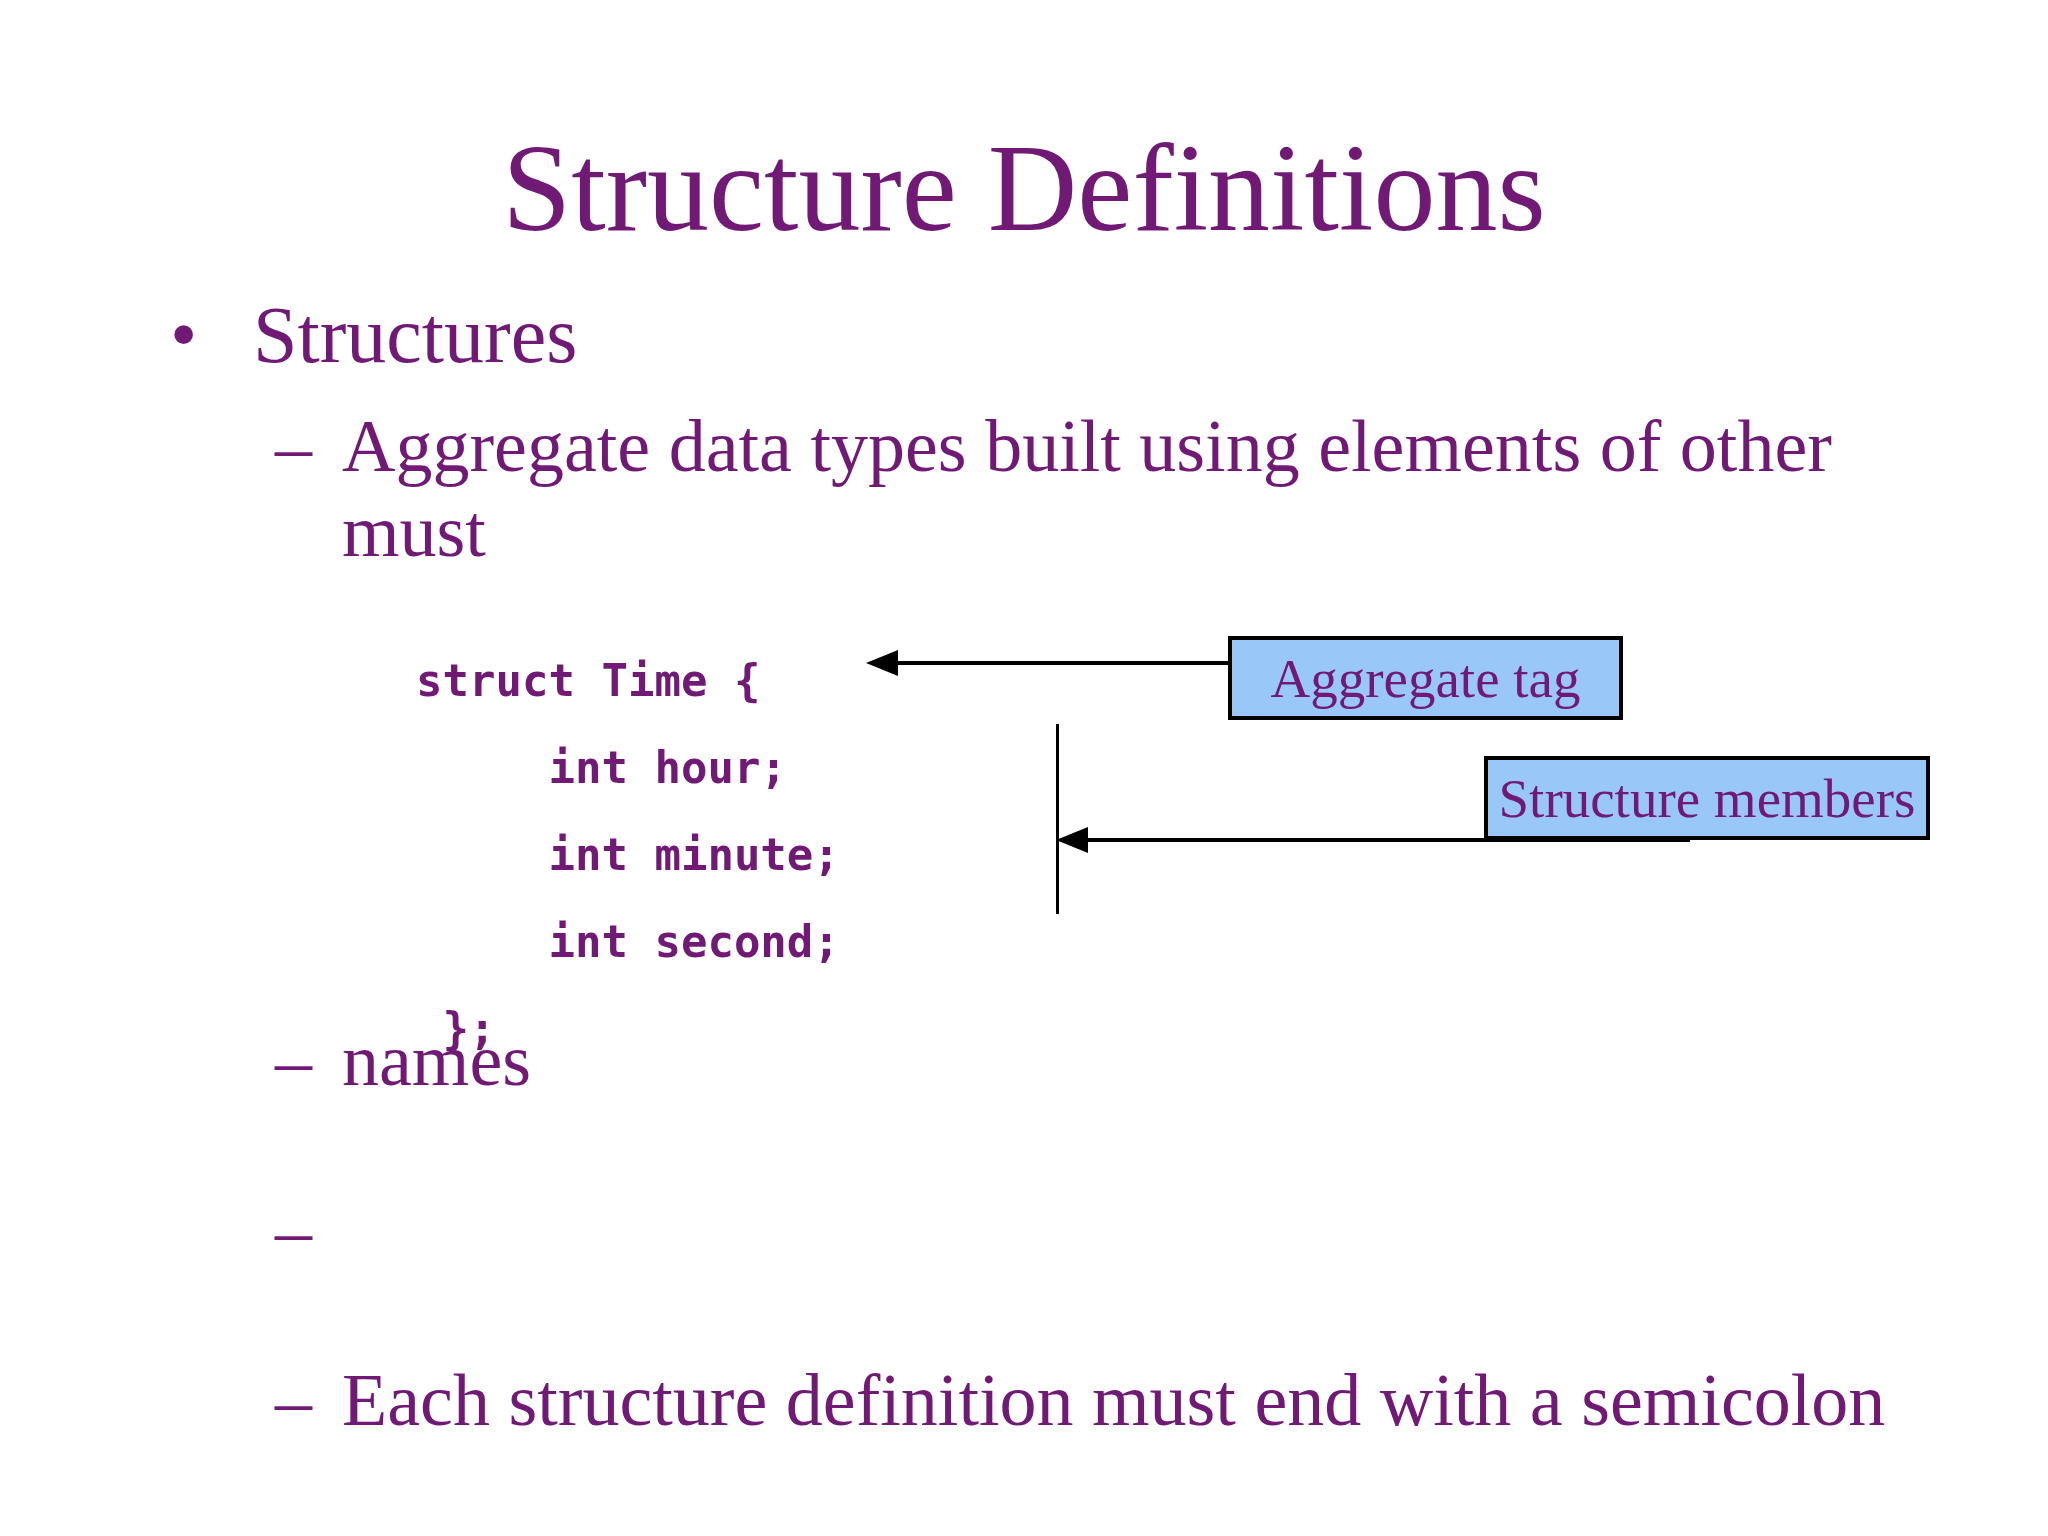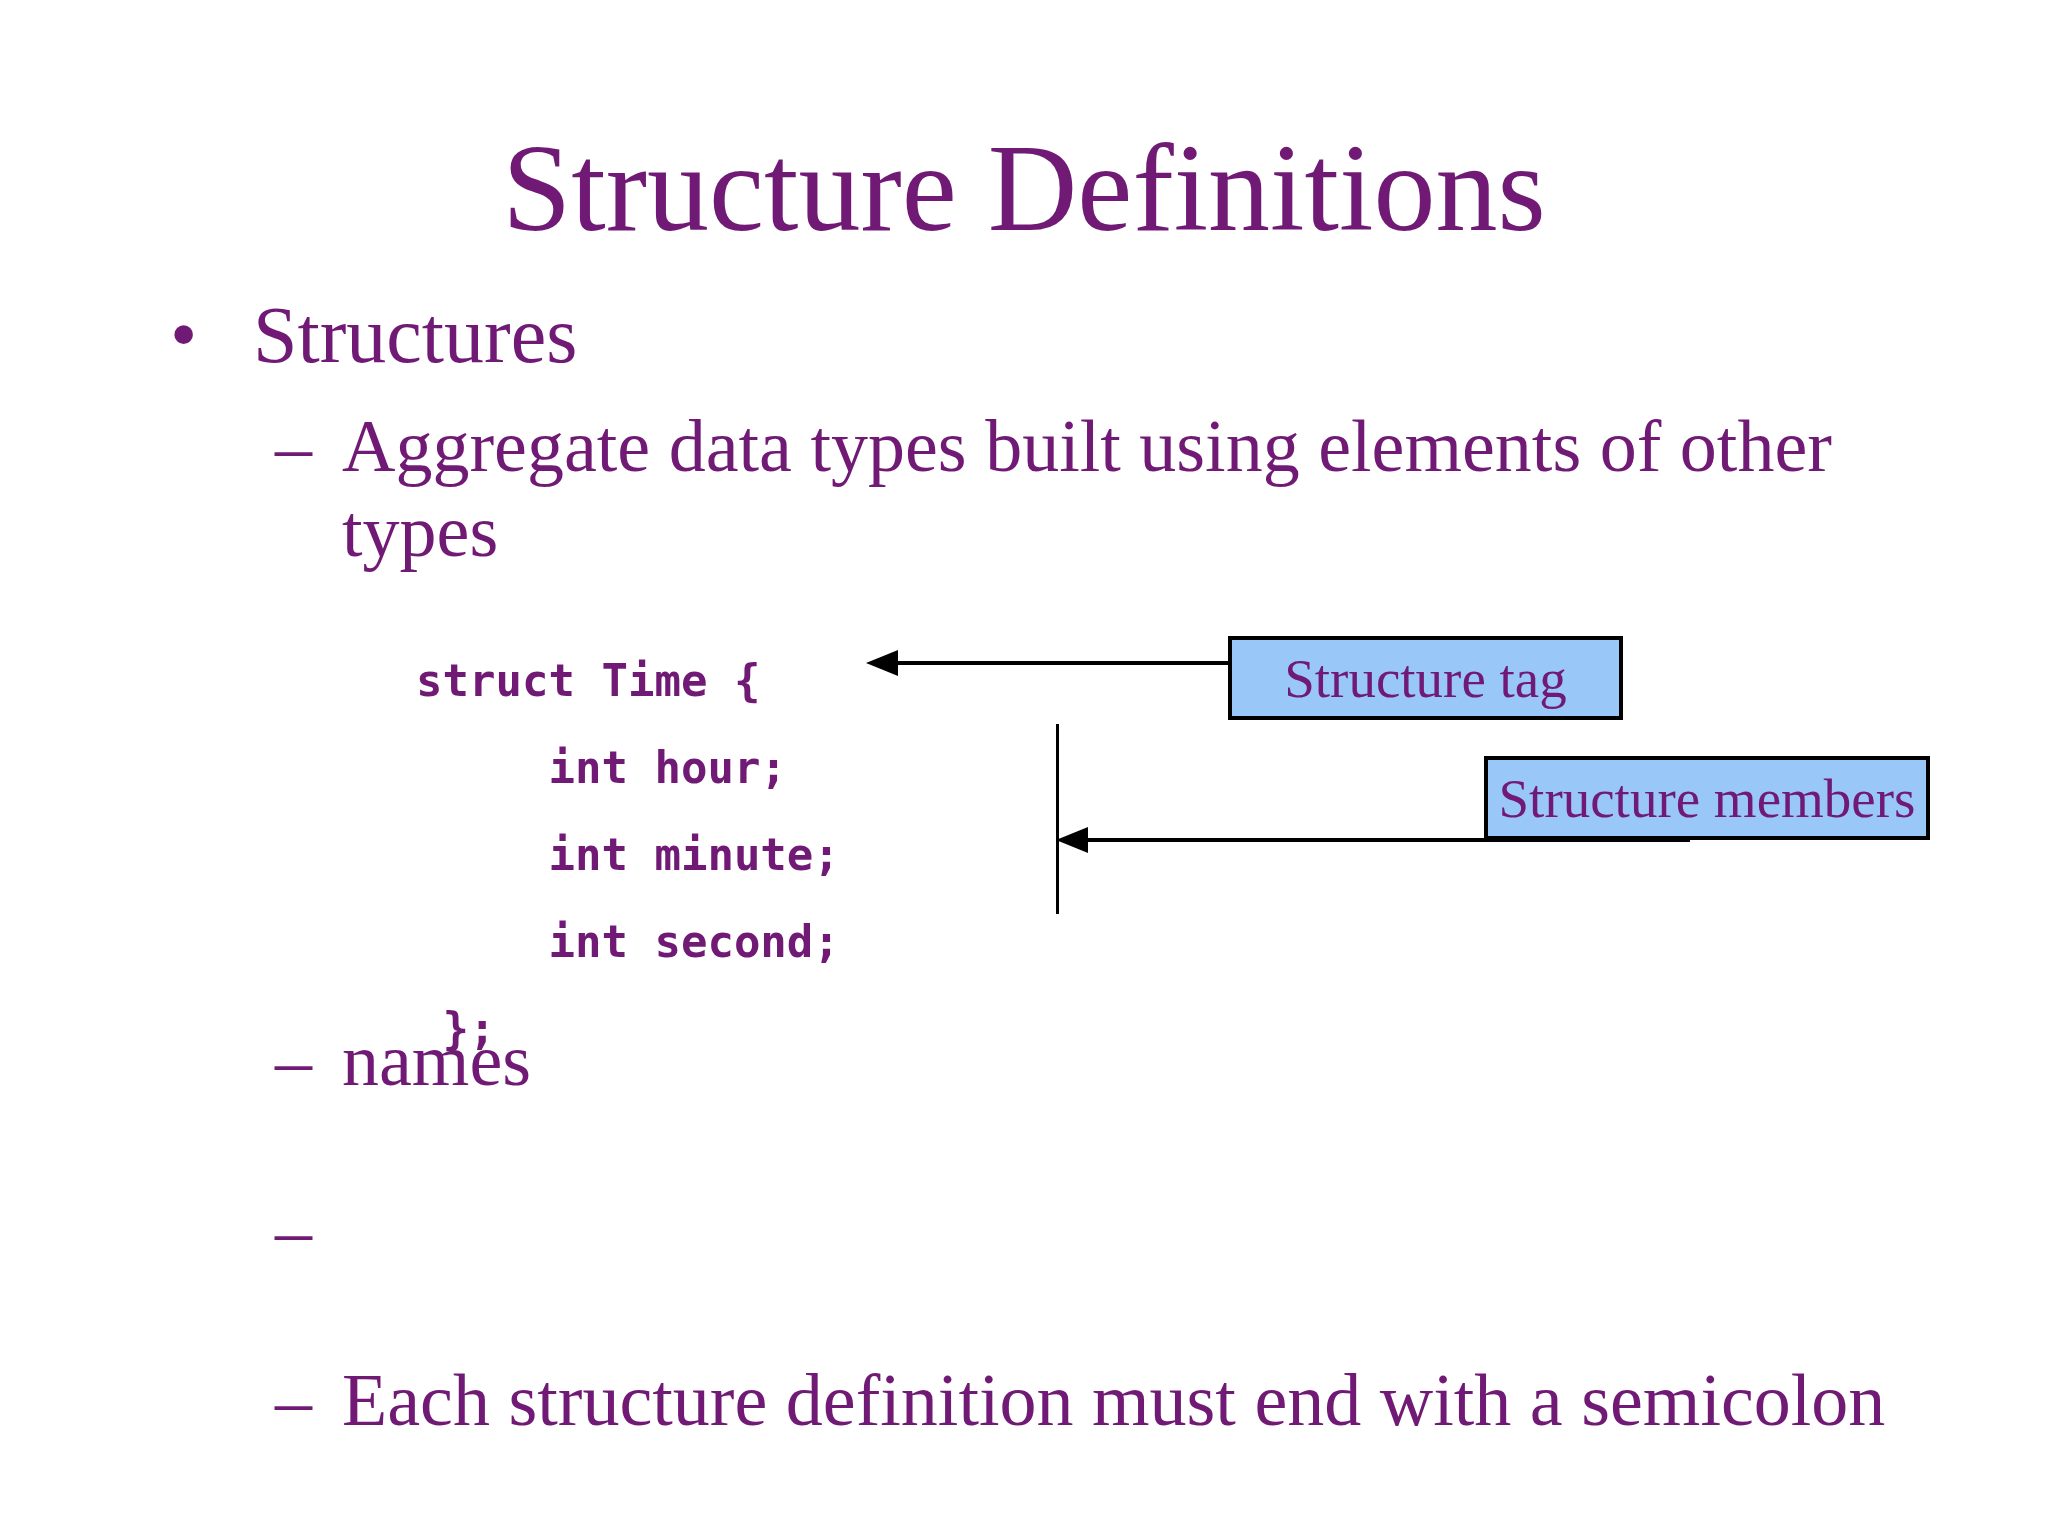--- a/index.html
+++ b/index.html
@@ -70,42 +70,42 @@
 
   <div class="l1-item">
     <span class="l1-bullet">•</span>
     <span>Structures</span>
   </div>
 
   <div class="l2-item" style="top:404px;">
     <span class="l2-marker">–</span>
     <span class="l2-lines">
       <div>Aggregate data types built using elements of other</div>
-      <div>types</div>
+      <div>must</div>
     </span>
   </div>
 
   <div class="code">
     <div class="code-line">struct Time {</div>
     <div class="code-line">     int hour;</div>
     <div class="code-line">     int minute;</div>
     <div class="code-line">     int second;</div>
     <div class="code-line"> };</div>
   </div>
 
   <div class="hline" style="left:890px;top:661px;width:338px;"></div>
   <div class="arrowhead-left" style="left:866px;top:650px;"></div>
 
   <div class="vline" style="left:1056px;top:724px;height:190px;"></div>
 
   <div class="hline" style="left:1082px;top:838px;width:608px;"></div>
   <div class="arrowhead-left" style="left:1056px;top:827px;"></div>
 
   <div class="callout callout-tag" style="background: rgb(153, 199, 248); border-color: rgb(0, 0, 0);">
-    <span>Structure tag</span>
+    <span>Aggregate tag</span>
   </div>
   <div class="callout callout-members" style="background: rgb(153, 199, 248); border-color: rgb(0, 0, 0);">
     <span>Structure members</span>
   </div>
 
   <div class="l2-item" style="top:1018px;">
     <span class="l2-marker">–</span>
     <span class="l2-lines">
       <div>names</div>
     </span>

